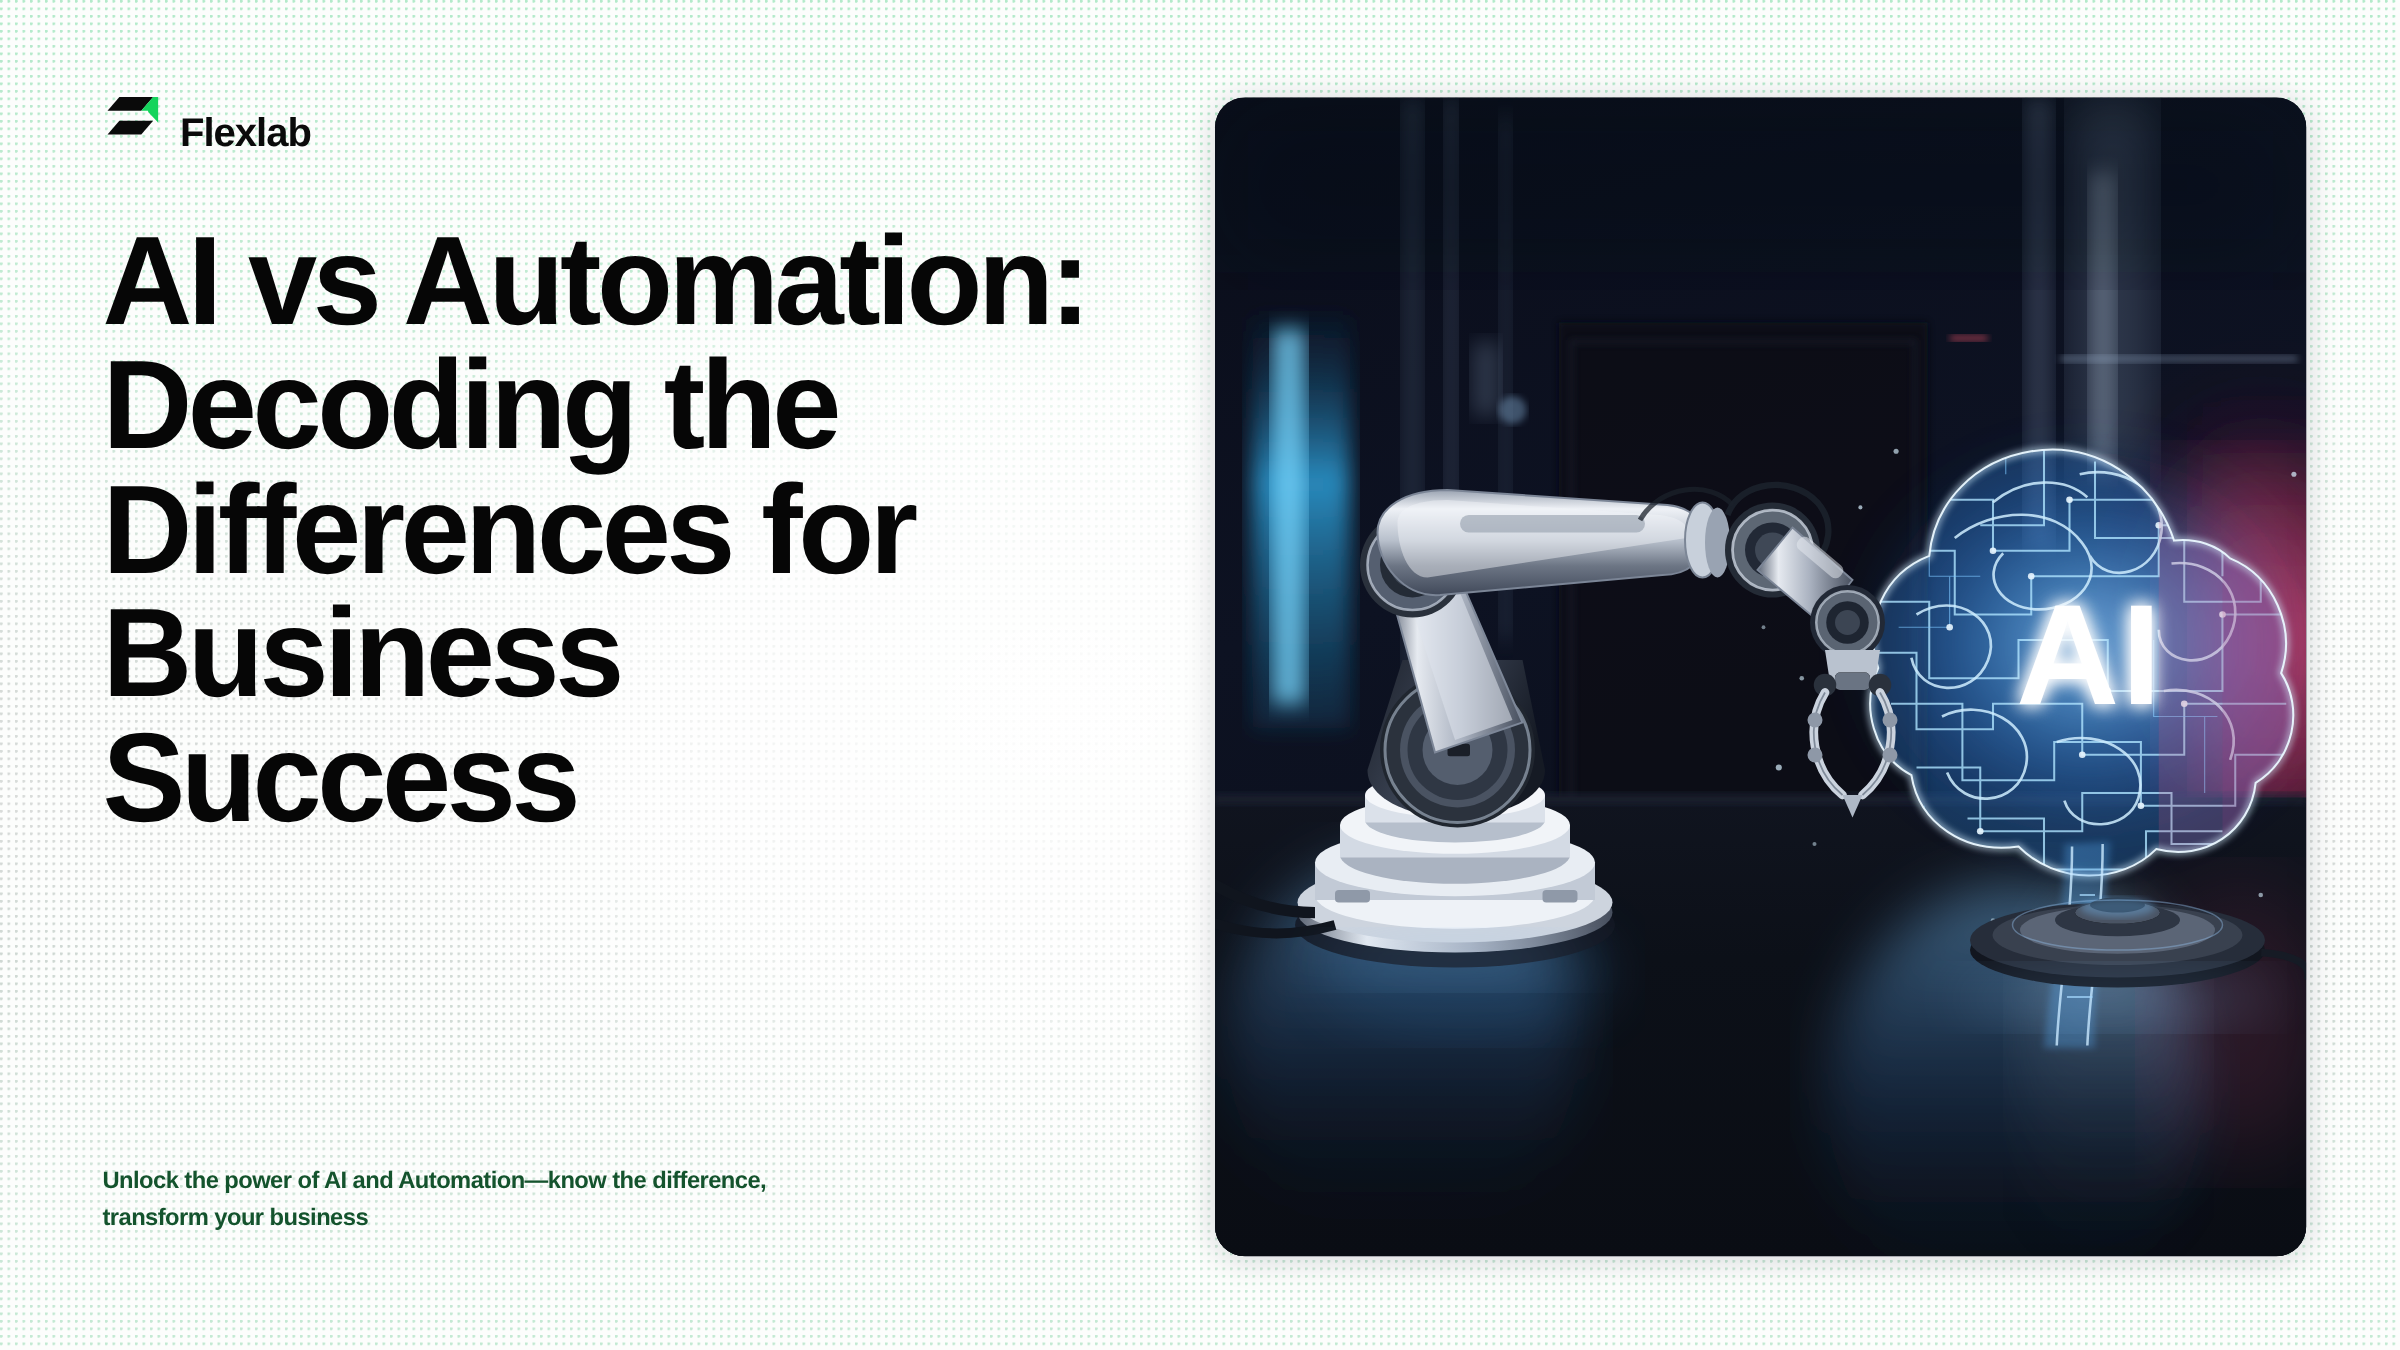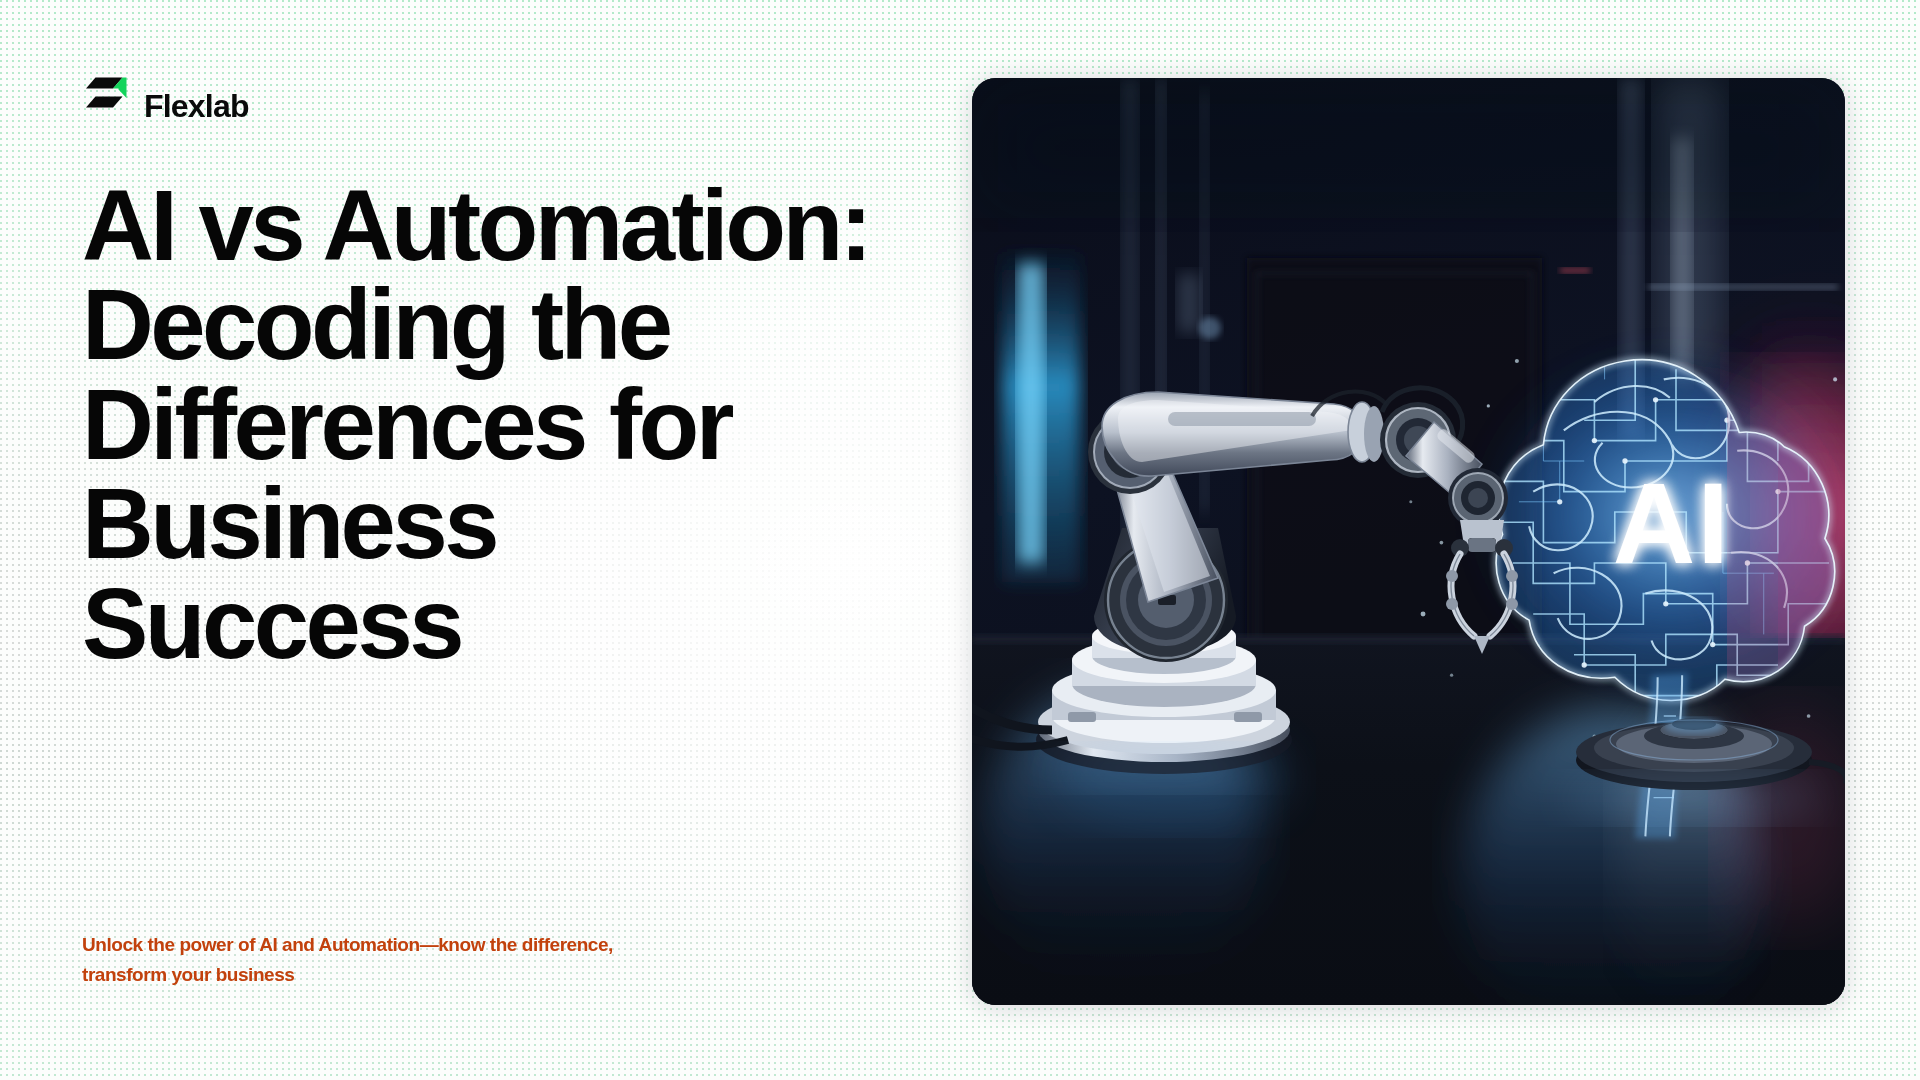--- a/index.html
+++ b/index.html
@@ -83,21 +83,21 @@
   }
 
   
   .subtitle {
     position:absolute; left:0; top:930px;
     width:590px;
     font-size:19px;
     line-height:1.58;
     font-weight:700;
     letter-spacing:-0.45px;
-    color:#c2410c;
+    color:#14532d;
     font-family:"Liberation Sans", sans-serif;
   }
 
   
   .hero {
     position:absolute;
     left:972px; top:78px;
     width:873px; height:927px;
     border-radius:24px;
     overflow:hidden;

